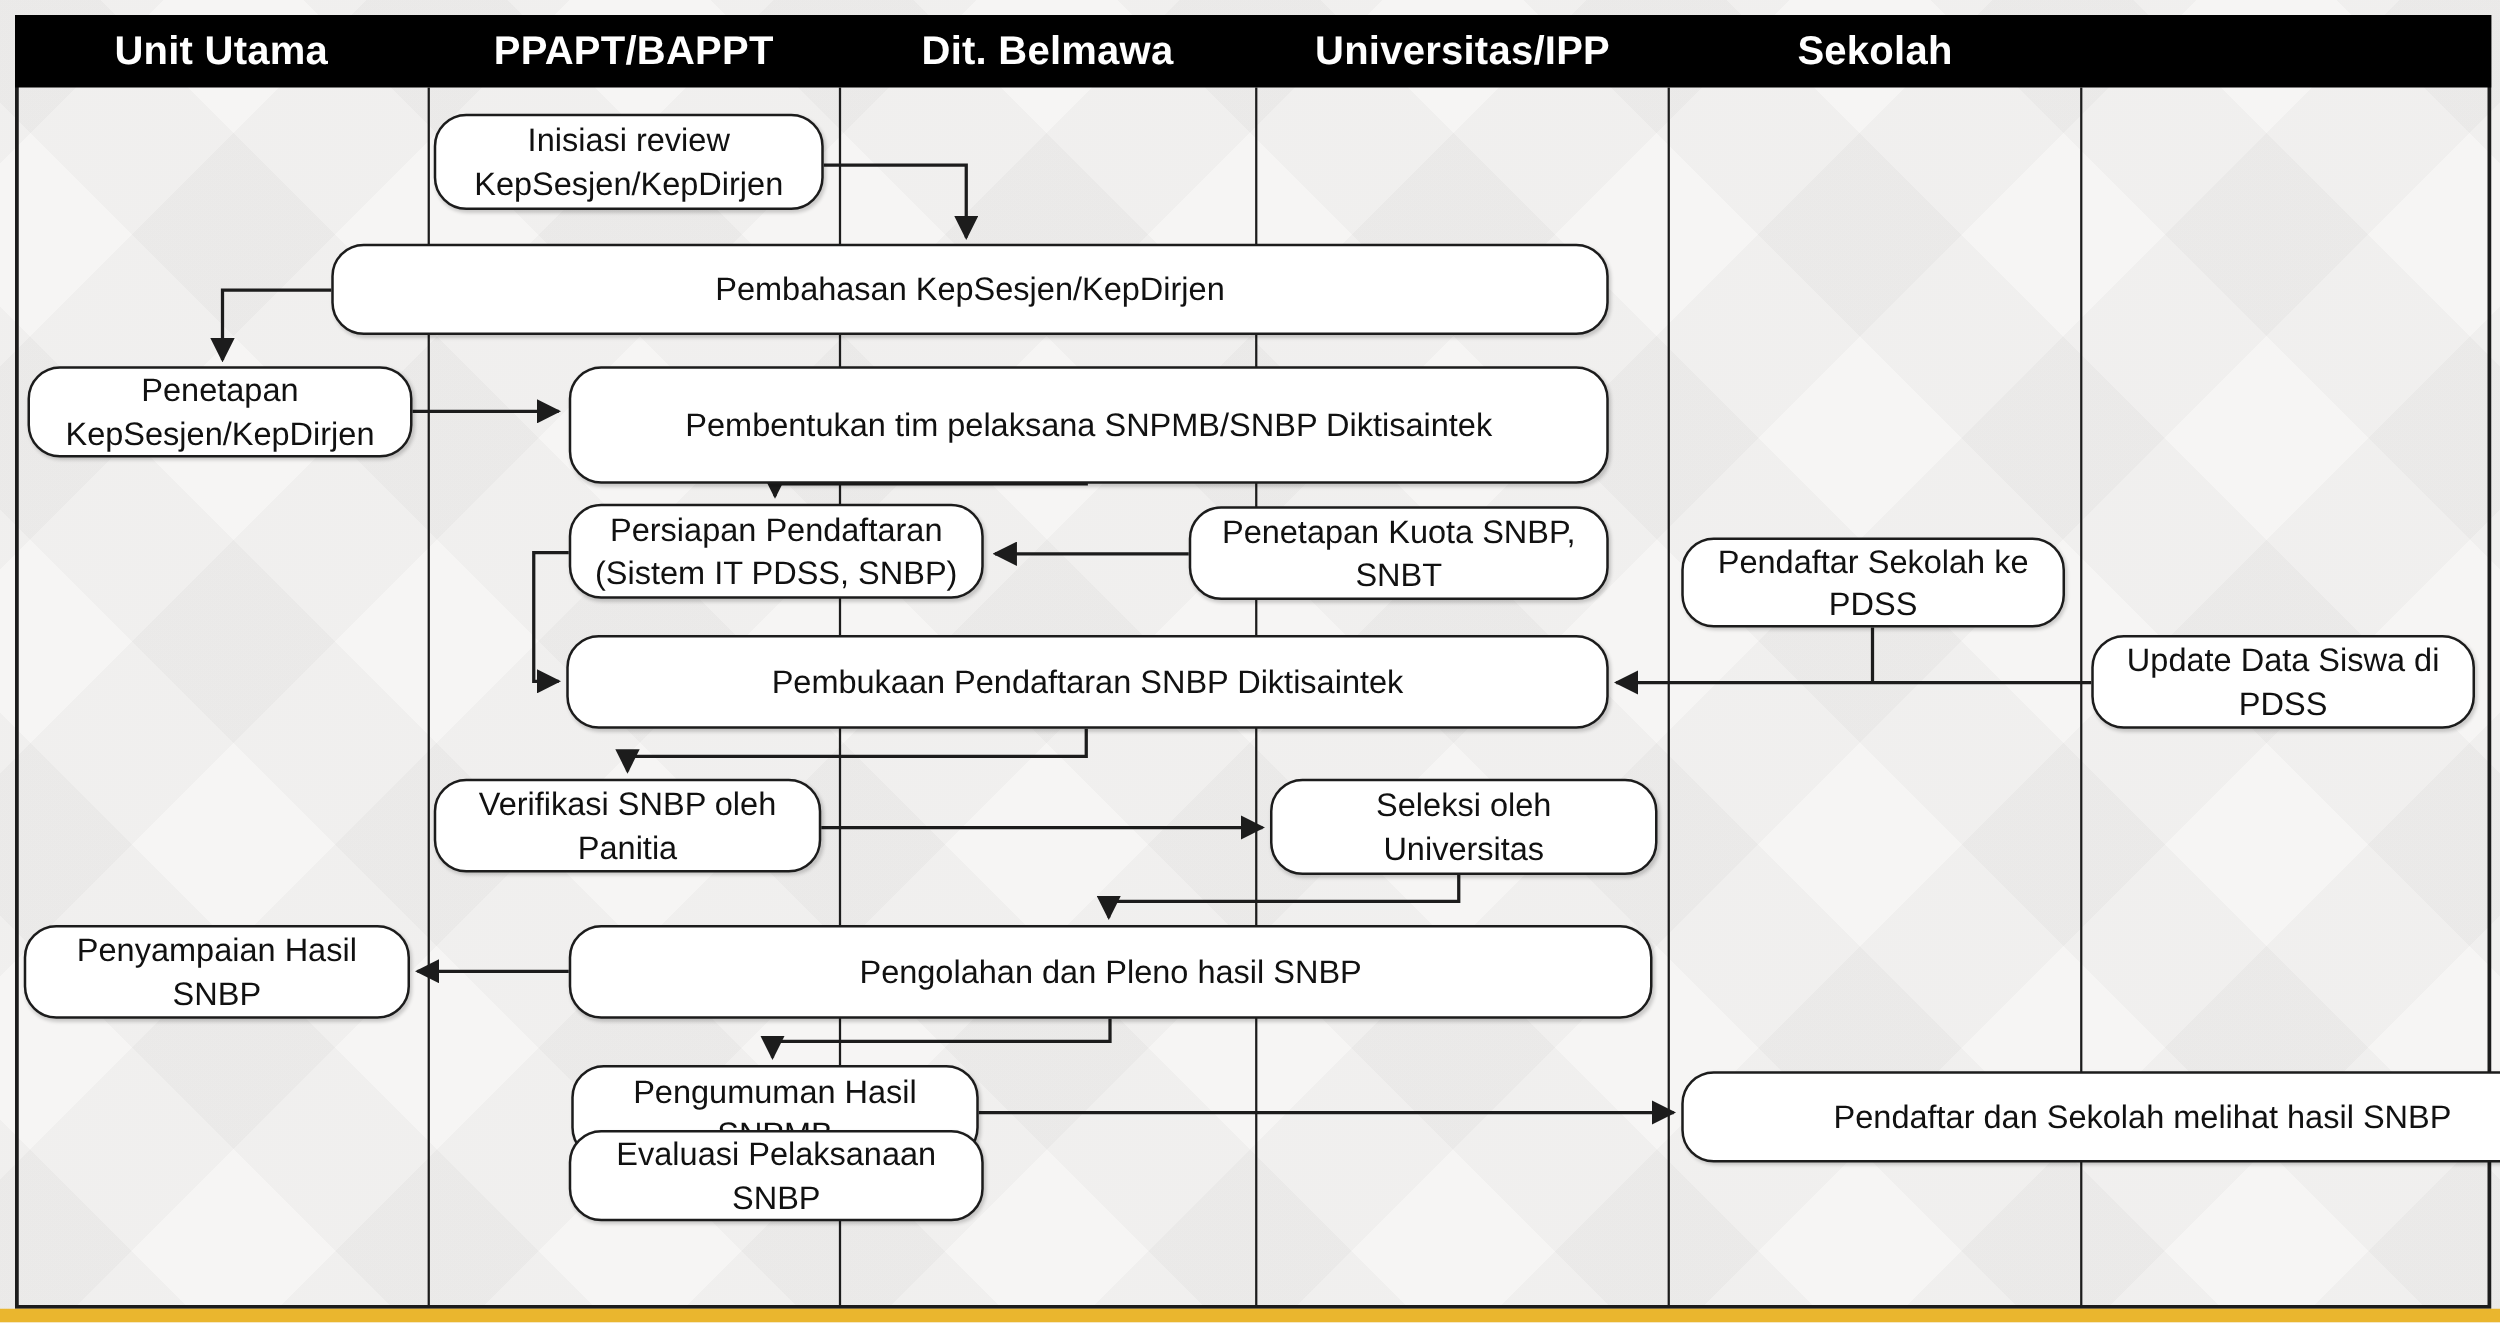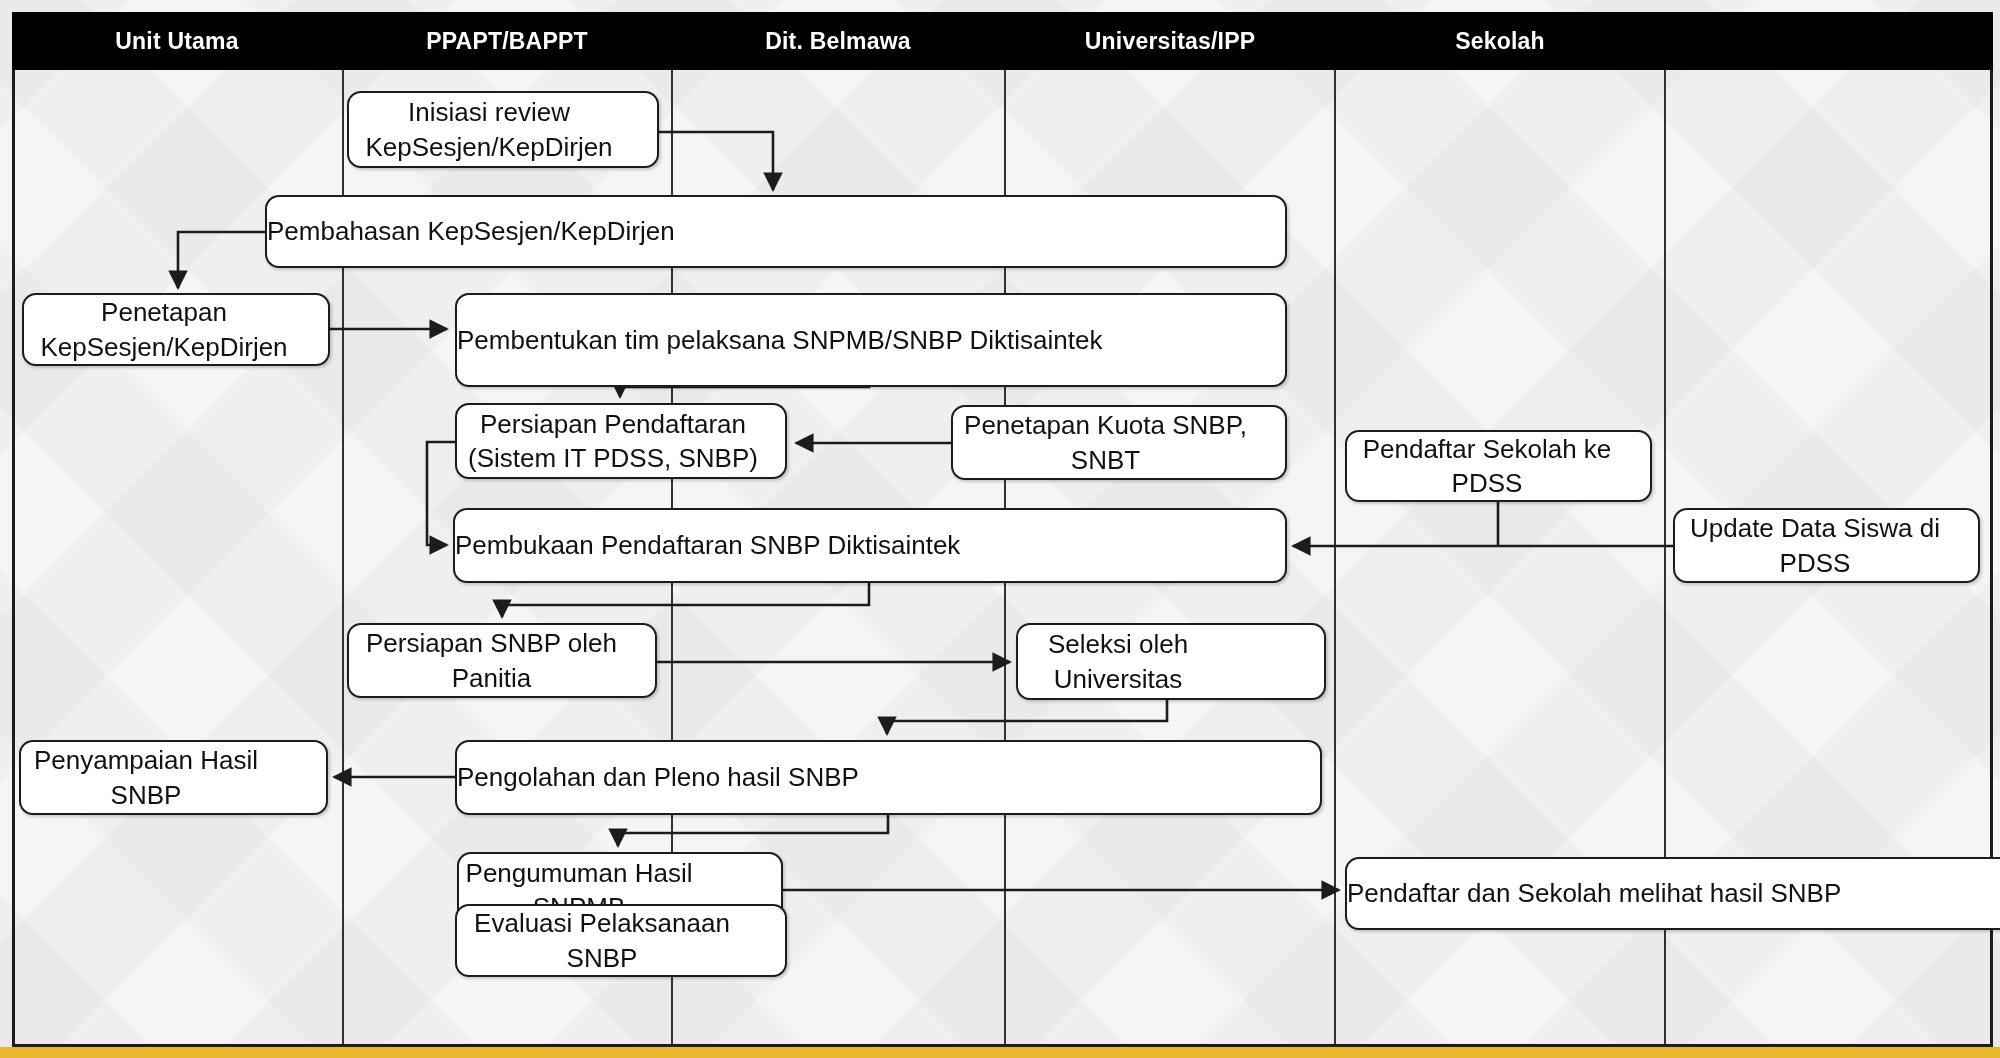--- a/index.html
+++ b/index.html
@@ -17,27 +17,27 @@
   .table-frame{
     position:absolute;left:12px;top:12px;width:1981px;height:1035px;
     border:3px solid #1c1c1c;box-sizing:border-box;background:transparent;
   }
   .header-bar{
     position:absolute;left:12px;top:12px;width:1981px;height:58px;
     background:#000;box-sizing:border-box;
   }
   .lane-header{
     position:absolute;top:41px;transform:translate(-50%,-50%);
-    color:#fff;font-size:23px;font-weight:bold;white-space:nowrap;letter-spacing:0.2px;
+    color:#fff;font-size:32px;font-weight:bold;white-space:nowrap;letter-spacing:0.2px;
   }
   .connector-layer{position:absolute;left:0;top:0;width:2000px;height:1058px;}
   .node{
     position:absolute;box-sizing:border-box;
-    background:#fff;border:2.5px solid #1c1c1c;border-radius:14px;
-    display:flex;align-items:center;justify-content:flex-start;text-align:center;
+    background:#fff;border:2.5px solid #1c1c1c;border-radius:26px;
+    display:flex;align-items:center;justify-content:center;text-align:center;
     font-size:26px;line-height:1.32;color:#111;
     box-shadow:1.5px 2px 3px rgba(0,0,0,0.18);
   }
   .node span{display:block;}
   .bottom-bar{
     position:absolute;left:0;top:1047px;width:2000px;height:11px;
     background:#eab62e;
   }
 </style>
 </head>
@@ -110,21 +110,21 @@
   <div class="node" style="left:1345px;top:430px;width:307px;height:72px">
       <span style="width:280px">Pendaftar Sekolah ke PDSS</span>
     </div>
   <div class="node" style="left:453px;top:508px;width:834px;height:75px">
       <span>Pembukaan Pendaftaran SNBP Diktisaintek</span>
     </div>
   <div class="node" style="left:1673px;top:508px;width:307px;height:75px">
       <span style="width:280px">Update Data Siswa di PDSS</span>
     </div>
   <div class="node" style="left:347px;top:623px;width:310px;height:75px">
-      <span style="width:285px">Persiapan SNBP oleh Panitia</span>
+      <span style="width:285px">Verifikasi SNBP oleh Panitia</span>
     </div>
   <div class="node" style="left:1016px;top:623px;width:310px;height:77px">
       <span style="width:200px">Seleksi oleh Universitas</span>
     </div>
   <div class="node" style="left:19px;top:740px;width:309px;height:75px">
       <span style="width:250px">Penyampaian Hasil SNBP</span>
     </div>
   <div class="node" style="left:455px;top:740px;width:867px;height:75px">
       <span>Pengolahan dan Pleno hasil SNBP</span>
     </div>

